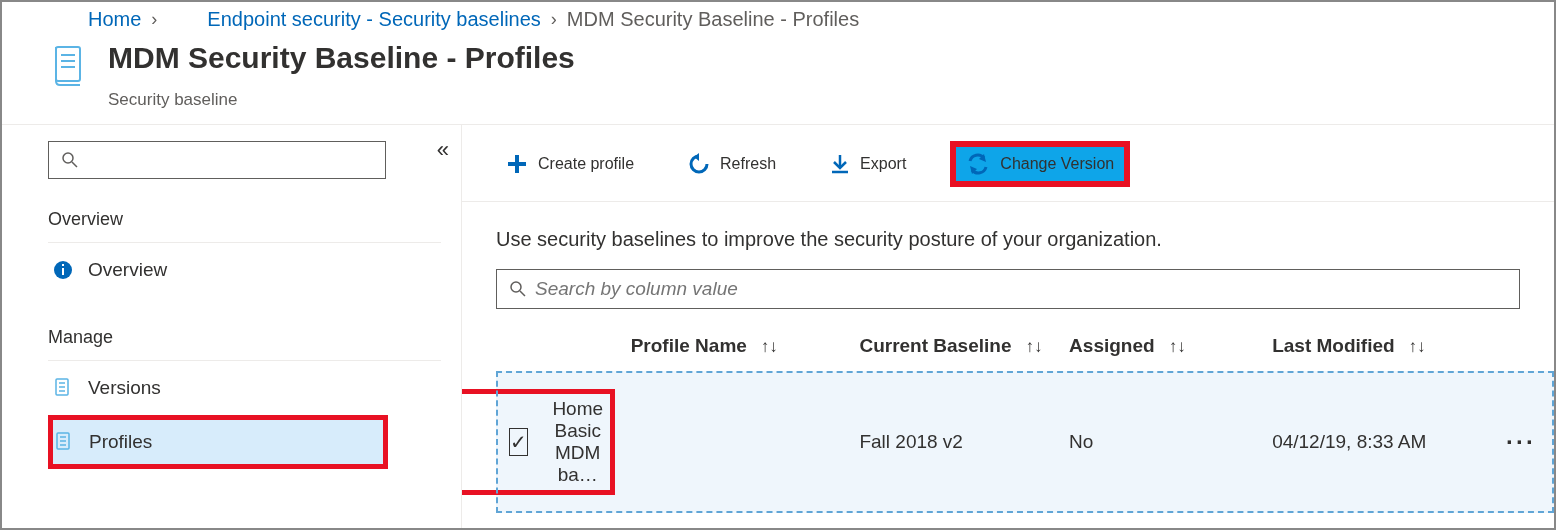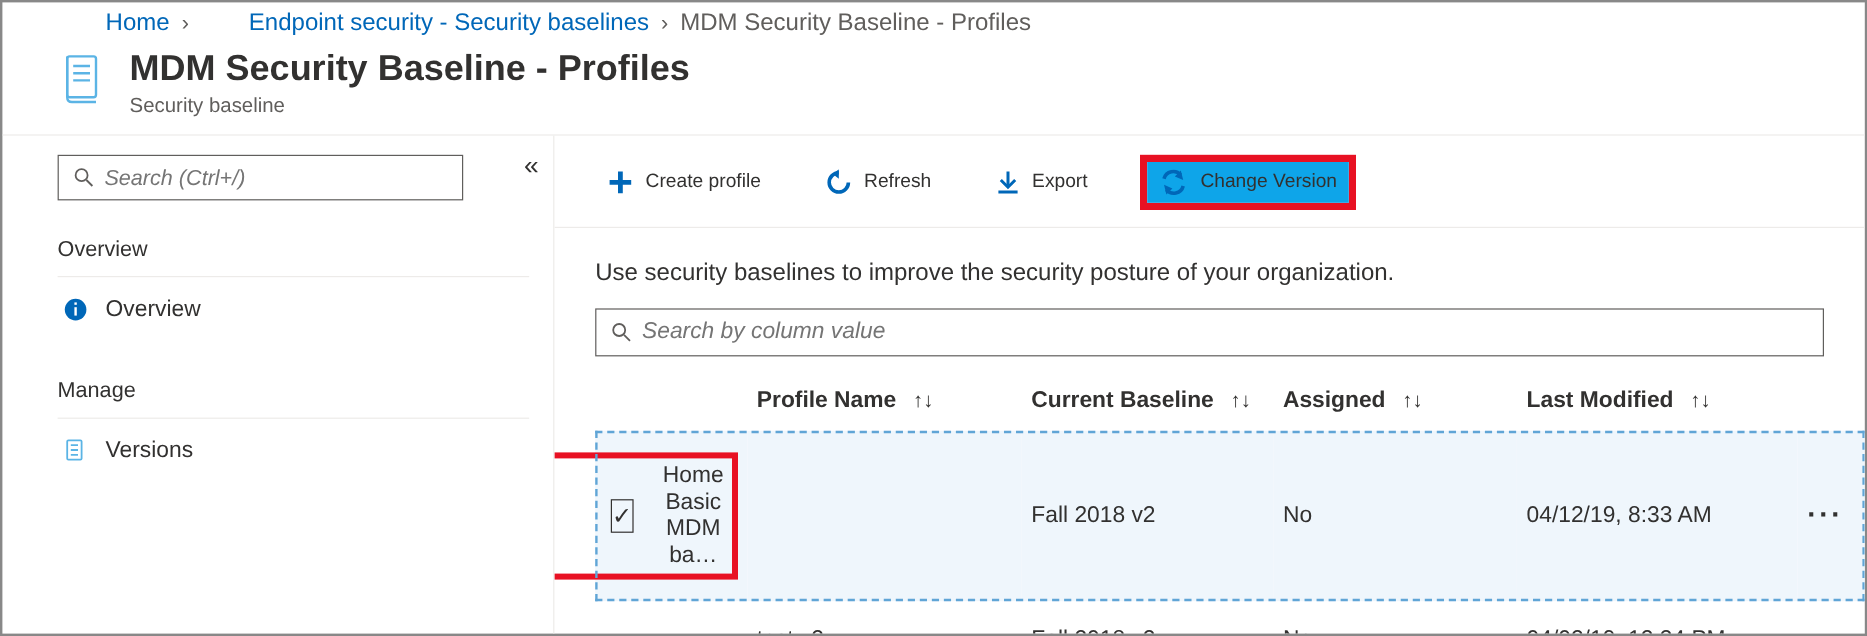--- a/index.html
+++ b/index.html
@@ -29,21 +29,21 @@
     display: flex;
     align-items: flex-start;
     gap: 16px;
     padding: 0 18px 14px 46px;
   }
   .page-header .icon-wrap {
     width: 44px; height: 54px;
     display:flex;align-items:center;justify-content:center;
   }
   .page-header h1 { font-size: 30px; font-weight: 600; line-height: 1.1; }
-  .page-header .subtitle { font-size: 17px; color: #605e5c; margin-top: 4px; }
+  .page-header .subtitle { font-size: 17px; color: #605e5c; margin-top: 16px; }
   
   .content { display: flex; border-top: 1px solid #edebe9; }
   .sidebar {
     width: 460px;
     padding: 16px 20px 16px 46px;
     border-right: 1px solid #edebe9;
     position: relative;
   }
   .collapse-chevron {
     position: absolute;
@@ -208,21 +208,20 @@
 
   <div class="sidebar">
     <span class="collapse-chevron">«</span>
     <div class="sidebar-search">
       <span class="mag">
         <svg width="18" height="18" viewBox="0 0 18 18">
             <circle cx="7" cy="7" r="5" fill="none" stroke="#605e5c" stroke-width="1.5"></circle>
             <line x1="11" y1="11" x2="16" y2="16" stroke="#605e5c" stroke-width="1.5"></line>
           </svg>
       </span>
-      <input placeholder="Search (Ctrl+/)" style="">
     </div>
 
     <div class="sidebar-section-title">Overview</div>
     <div class="sidebar-item">
       <span class="icon">
         <svg width="20" height="20" viewBox="0 0 20 20">
             <circle cx="10" cy="10" r="9" fill="#0067b8"></circle>
             <rect x="9" y="8" width="2" height="7" fill="#fff"></rect>
             <rect x="9" y="4" width="2" height="2" fill="#fff"></rect>
           </svg>
@@ -234,20 +233,31 @@
     <div class="sidebar-item">
       <span class="icon">
         <svg width="18" height="22" viewBox="0 0 18 22">
             <rect x="2" y="2" width="12" height="16" rx="1" fill="none" stroke="#5bb4e5" stroke-width="1.5"></rect>
             <line x1="5" y1="6" x2="11" y2="6" stroke="#5bb4e5" stroke-width="1.5"></line>
             <line x1="5" y1="10" x2="11" y2="10" stroke="#5bb4e5" stroke-width="1.5"></line>
             <line x1="5" y1="14" x2="11" y2="14" stroke="#5bb4e5" stroke-width="1.5"></line>
           </svg>
       </span>
       <span>Versions</span>
+    </div>
+    <div class="sidebar-item active highlight">
+      <span class="icon">
+        <svg width="18" height="22" viewBox="0 0 18 22">
+            <rect x="2" y="2" width="12" height="16" rx="1" fill="none" stroke="#5bb4e5" stroke-width="1.5"></rect>
+            <line x1="5" y1="6" x2="11" y2="6" stroke="#5bb4e5" stroke-width="1.5"></line>
+            <line x1="5" y1="10" x2="11" y2="10" stroke="#5bb4e5" stroke-width="1.5"></line>
+            <line x1="5" y1="14" x2="11" y2="14" stroke="#5bb4e5" stroke-width="1.5"></line>
+          </svg>
+      </span>
+      <span>Profiles</span>
     </div>
   </div>
 
   <div class="main">
     <div class="toolbar">
       <div class="tool-btn">
         <span class="ticon">
           <svg width="22" height="22" viewBox="0 0 22 22">
               <line x1="11" y1="2" x2="11" y2="20" stroke="#0067b8" stroke-width="4"></line>
               <line x1="2" y1="11" x2="20" y2="11" stroke="#0067b8" stroke-width="4"></line>

